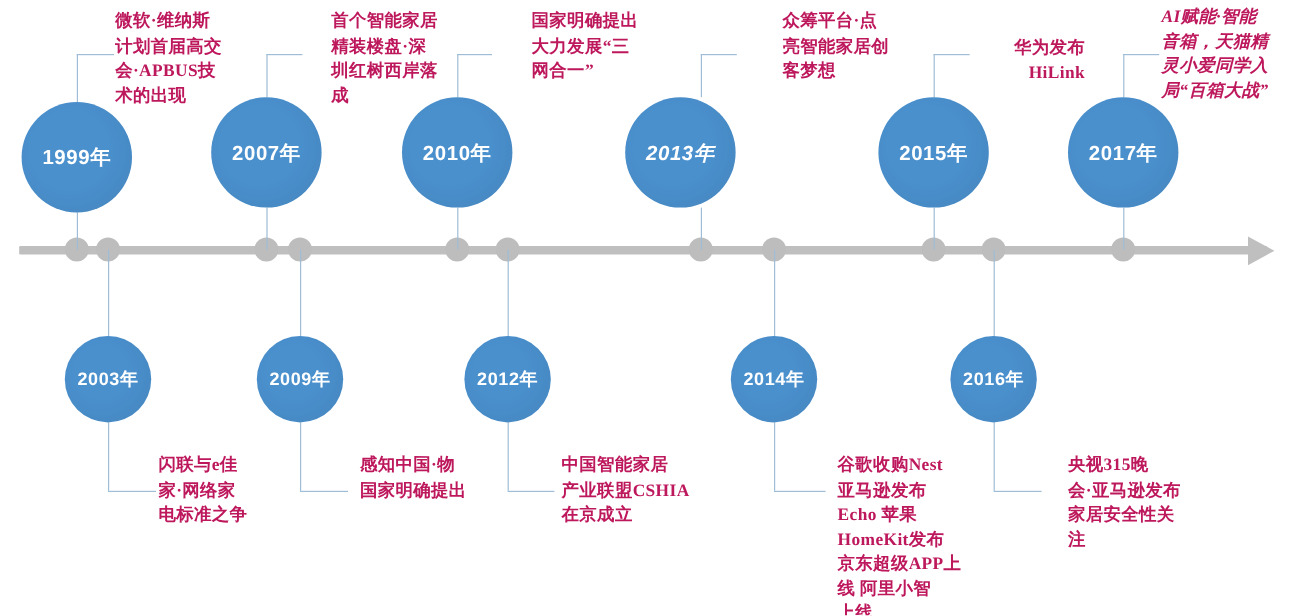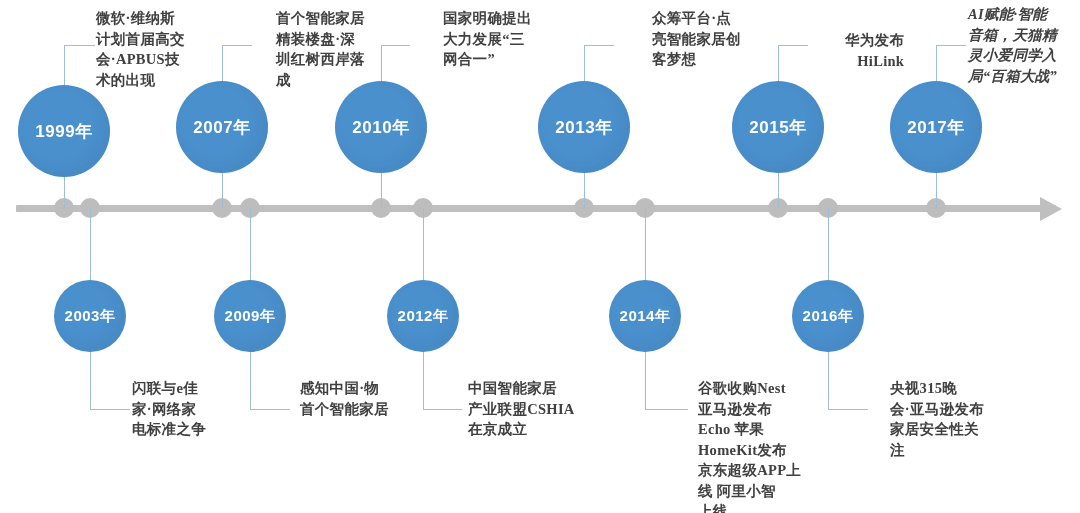--- a/index.html
+++ b/index.html
@@ -92,21 +92,21 @@
     width: 1px;
     background: #9fbdd6;
   }
   
   .event-text {
     position: absolute;
     font-family: "Liberation Serif", "DejaVu Serif", serif;
     font-weight: bold;
     font-size: 14.5px;
     line-height: 1.42;
-    color: #404040;
+    color: #be185d;
     letter-spacing: 0.3px;
     white-space: pre-line;
   }
 </style>
 </head>
 <body>
 
 <div id="timeline-canvas">
 
   <div class="axis-line"></div>
@@ -160,40 +160,40 @@
       <div class="conn-vert" style="left: 936px; top: 45px; height: 36px;"></div>
       <div class="conn-horz" style="left: 936px; width: 30px; top: 45px;"></div>
     </div>
   <div id="layer-nodes">
       <div class="year-node upper" style="left: 64px; top: 131px;">1999年</div>
       <div class="year-node lower" style="left: 90px; top: 316px;">2003年</div>
       <div class="year-node upper" style="left: 222px; top: 127px;">2007年</div>
       <div class="year-node lower" style="left: 250px; top: 316px;">2009年</div>
       <div class="year-node upper" style="left: 381px; top: 127px;">2010年</div>
       <div class="year-node lower" style="left: 423px; top: 316px;">2012年</div>
-      <div class="year-node upper" style="left: 584px; top: 127px;">2013年</div>
+      <div class="year-node upper" style="left: 567px; top: 127px; font-style: italic;">2013年</div>
       <div class="year-node lower" style="left: 645px; top: 316px;">2014年</div>
       <div class="year-node upper" style="left: 778px; top: 127px;">2015年</div>
       <div class="year-node lower" style="left: 828px; top: 316px;">2016年</div>
       <div class="year-node upper" style="left: 936px; top: 127px;">2017年</div>
     </div>
   <div id="layer-texts">
       <div class="event-text" style="left: 96px; top: 8px;">微软·维纳斯
 计划首届高交
 会·APBUS技
 术的出现</div>
       <div class="event-text" style="left: 132px; top: 378px;">闪联与e佳
 家·网络家
 电标准之争</div>
       <div class="event-text" style="left: 276px; top: 8px;">首个智能家居
 精装楼盘·深
 圳红树西岸落
 成</div>
       <div class="event-text" style="left: 300px; top: 378px;">感知中国·物
-首个智能家居</div>
+国家明确提出</div>
       <div class="event-text" style="left: 443px; top: 8px;">国家明确提出
 大力发展“三
 网合一”</div>
       <div class="event-text" style="left: 468px; top: 378px;">中国智能家居
 产业联盟CSHIA
 在京成立</div>
       <div class="event-text" style="left: 652px; top: 8px;">众筹平台·点
 亮智能家居创
 客梦想</div>
       <div class="event-text" style="left: 698px; top: 378px;">谷歌收购Nest

